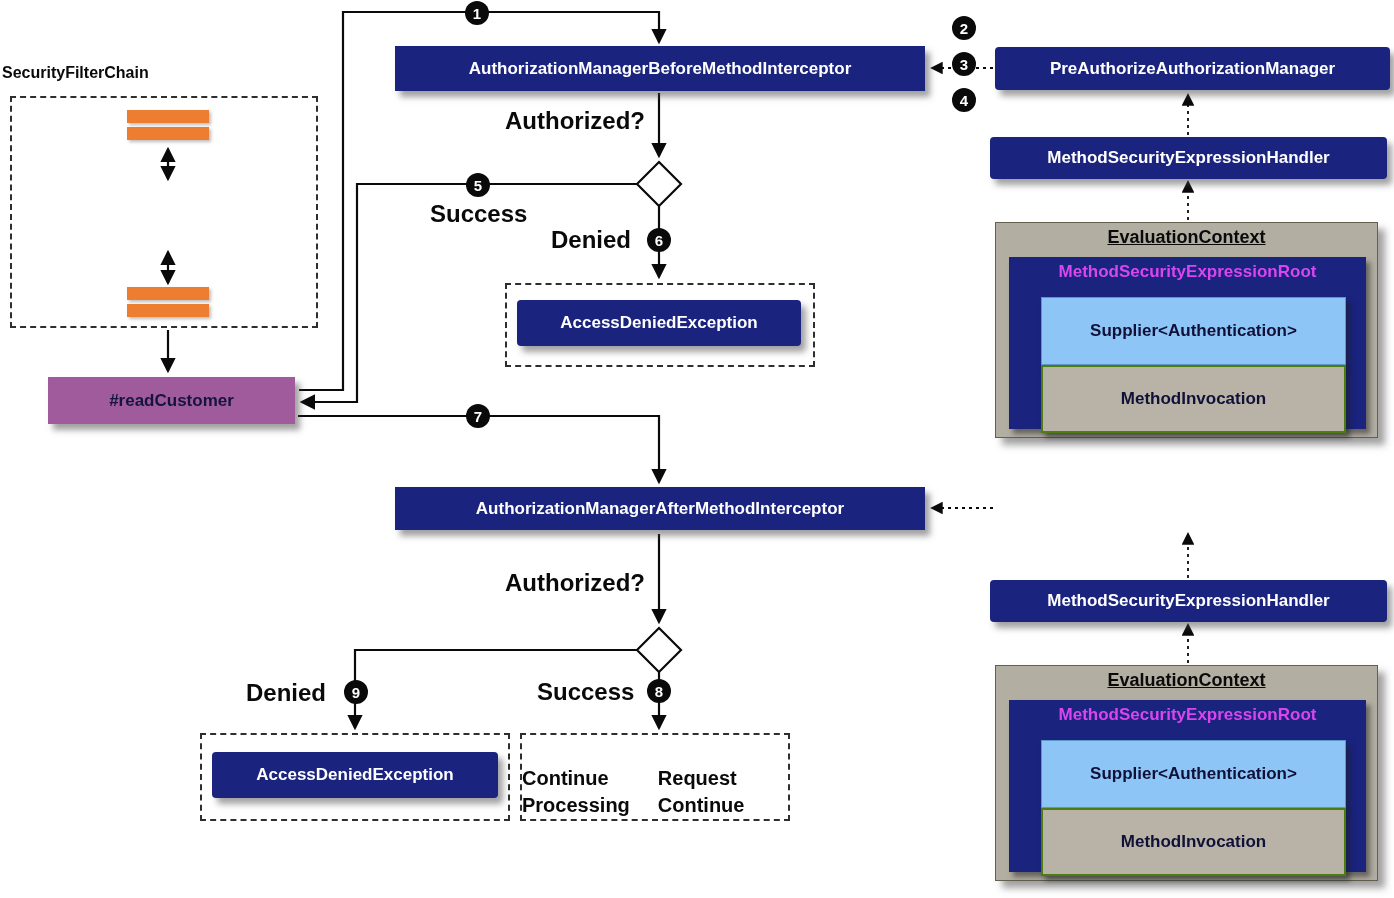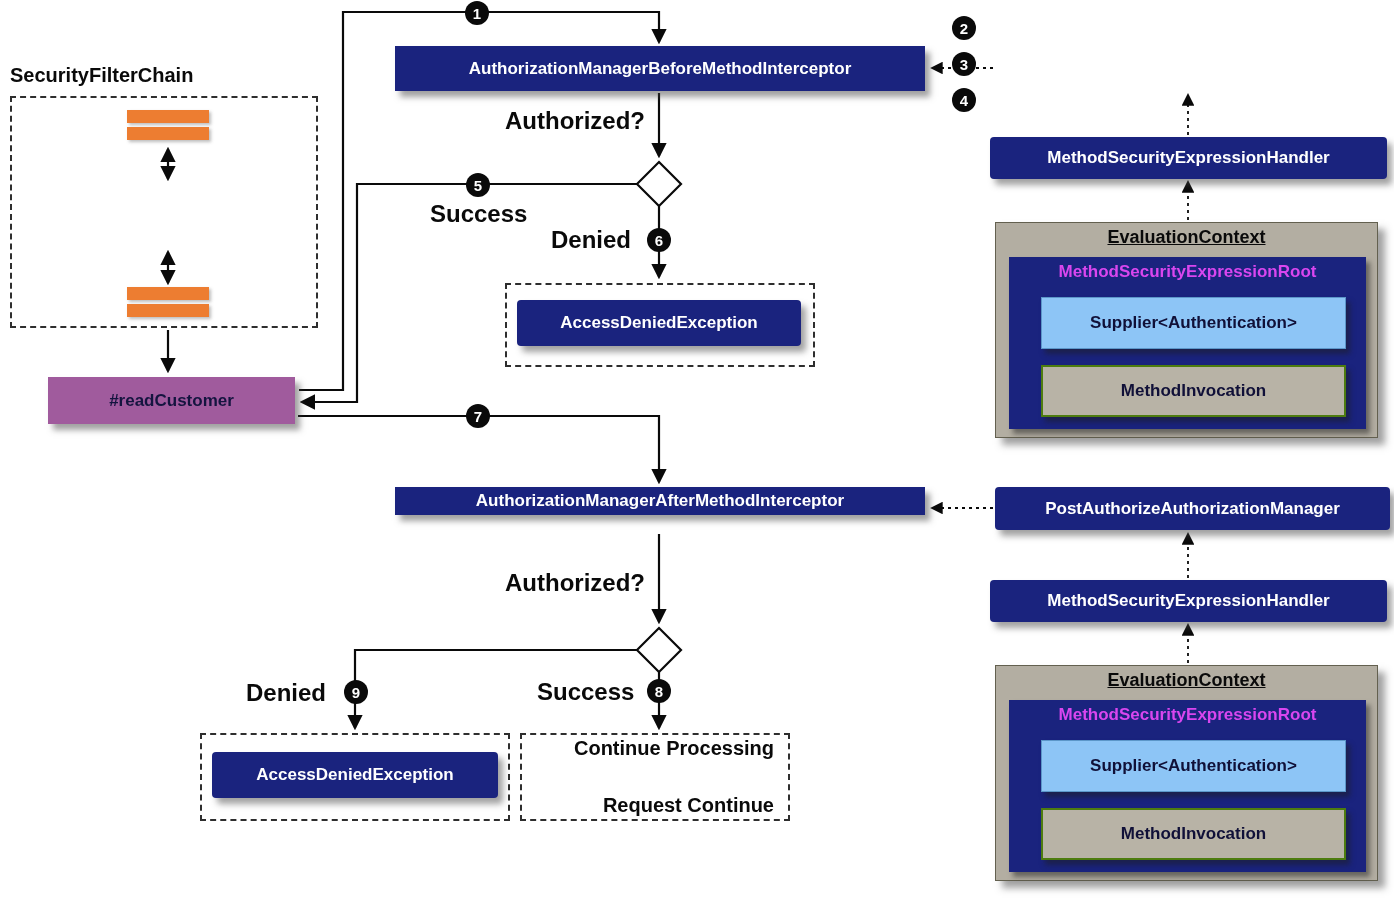--- a/index.html
+++ b/index.html
@@ -25,27 +25,27 @@
 
   .badge { position:absolute; width:24px; height:24px; border-radius:50%; background:var(--badge,#0a0a0a);
     color:#fff; font-weight:bold; font-size:15px; display:flex; align-items:center; justify-content:center; z-index:3; }
 
   .gray-container { position:absolute; background:var(--gray,#b3aea2); border:1px solid #63604f;
     box-shadow:7px 7px 7px rgba(70,70,70,.5); }
   .gc-title { text-align:center; font-weight:bold; font-size:18px; color:#0a0a0a; margin-top:4px;text-decoration:underline; }
   .root-container { position:absolute; left:13px; top:34px; width:357px; height:172px;
     background:var(--navy,#1a237e); box-shadow:4px 5px 5px rgba(40,40,40,.55); }
   .root-title { text-align:center; color:#d946ef; font-weight:bold; font-size:17px; margin-top:5px; }
-  .inner-box { position:absolute; left:32px; width:305px; height:52px; display:flex; align-items:center;
+  .inner-box { position:absolute; left:32px; width:305px; height:68px; display:flex; align-items:center;
     justify-content:center; font-weight:bold; font-size:17px; color:#101038;
     box-shadow:4px 5px 5px rgba(30,30,30,.5); text-align:center; }
   .supplier { top:40px; background:var(--light_blue,#8dc5f6); border:1px solid #5c97c9; }
   .invocation { top:108px; background:var(--gray_box,#b8b3a6); border:2px solid #4d7c0f; }
 
-  .continue-box { position:absolute; display:flex; flex-direction:column; justify-content:space-between;
+  .continue-box { position:absolute; display:flex; flex-direction:row; justify-content:flex-start;
     align-items:flex-end; padding-right:14px; font-weight:bold; font-size:20px; color:#0a0a0a; line-height:1.35; }
 </style>
 </head>
 <body>
 
 <div class="canvas">
 
   <svg class="wires" viewBox="0 0 1394 898">
     <defs>
       <marker id="arw" viewBox="0 0 10 10" refX="8.5" refY="5" markerWidth="7" markerHeight="7" orient="auto-start-reverse">
@@ -72,37 +72,37 @@
       <path d="M 993 508 L 932 508" marker-end="url(#arw)"></path>
       <path d="M 1188 578 L 1188 534" marker-end="url(#arw)"></path>
       <path d="M 1188 663 L 1188 625" marker-end="url(#arw)"></path>
     </g>
     <g stroke="#0a0a0a" stroke-width="2.2" fill="#ffffff">
       <polygon points="659,162 681,184 659,206 637,184"></polygon>
       <polygon points="659,628 681,650 659,672 637,650"></polygon>
     </g>
   </svg>
 
-  <div class="label" style="left:10px; top:64px; font-size:20px;">SecurityFilterChain</div>
+  <div class="label" style="left:2px; top:64px; font-size:16px;">SecurityFilterChain</div>
   <div class="dashed-frame" style="left:10px; top:96px; width:308px; height:232px;"></div>
   <div class="orange-bar" style="left:127px; top:110px; width:82px; height:13px;"></div>
   <div class="orange-bar" style="left:127px; top:127px; width:82px; height:13px;"></div>
   <div class="orange-bar" style="left:127px; top:287px; width:82px; height:13px;"></div>
   <div class="orange-bar" style="left:127px; top:304px; width:82px; height:13px;"></div>
   <div class="purple-box" style="left:48px; top:377px; width:247px; height:47px;">#readCustomer</div>
 
   <div class="navy-box" style="left:395px; top:46px; width:530px; height:45px;">AuthorizationManagerBeforeMethodInterceptor</div>
   <div class="label" style="left:505px; top:107px;">Authorized?</div>
   <div class="label" style="left:430px; top:200px;">Success</div>
   <div class="label" style="left:551px; top:226px;">Denied</div>
 
   <div class="dashed-frame" style="left:505px; top:283px; width:310px; height:84px;"></div>
   <div class="navy-box sq" style="left:517px; top:300px; width:284px; height:46px;">AccessDeniedException</div>
 
-  <div class="navy-box" style="left:395px; top:487px; width:530px; height:28px;">AuthorizationManagerAfterMethodInterceptor</div>
+  <div class="navy-box" style="left:395px; top:487px; width:530px; height:43px;">AuthorizationManagerAfterMethodInterceptor</div>
   <div class="label" style="left:505px; top:569px;">Authorized?</div>
   <div class="label" style="left:246px; top:679px;">Denied</div>
   <div class="label" style="left:537px; top:678px;">Success</div>
 
   <div class="dashed-frame" style="left:200px; top:733px; width:310px; height:88px;"></div>
   <div class="navy-box sq" style="left:212px; top:752px; width:286px; height:46px;">AccessDeniedException</div>
 
   <div class="dashed-frame continue-box" style="left:520px; top:733px; width:270px; height:88px;">
     <span>Continue Processing</span>
     <span>Request Continue</span>
@@ -111,32 +111,32 @@
   <span class="badge" style="left:465px; top:1px;">1</span>
   <span class="badge" style="left:952px; top:16px;">2</span>
   <span class="badge" style="left:952px; top:52px;">3</span>
   <span class="badge" style="left:952px; top:88px;">4</span>
   <span class="badge" style="left:466px; top:173px;">5</span>
   <span class="badge" style="left:647px; top:228px;">6</span>
   <span class="badge" style="left:466px; top:404px;">7</span>
   <span class="badge" style="left:647px; top:679px;">8</span>
   <span class="badge" style="left:344px; top:680px;">9</span>
 
+  <div class="navy-box sq" style="left:995px; top:47px; width:395px; height:43px;">PreAuthorizeAuthorizationManager</div>
   <div class="navy-box sq" style="left:990px; top:137px; width:397px; height:42px;">MethodSecurityExpressionHandler</div>
 
   <div class="gray-container" style="left:995px; top:222px; width:383px; height:216px;">
     <div class="gc-title">EvaluationContext</div>
     <div class="root-container">
       <div class="root-title">MethodSecurityExpressionRoot</div>
       <div class="inner-box supplier">Supplier&lt;Authentication&gt;</div>
       <div class="inner-box invocation">MethodInvocation</div>
     </div>
   </div>
 
-  <div class="navy-box sq" style="left:995px; top:487px; width:395px; height:43px;">PostAuthorizeAuthorizationManager</div>
   <div class="navy-box sq" style="left:990px; top:580px; width:397px; height:42px;">MethodSecurityExpressionHandler</div>
 
   <div class="gray-container" style="left:995px; top:665px; width:383px; height:216px;">
     <div class="gc-title">EvaluationContext</div>
     <div class="root-container">
       <div class="root-title">MethodSecurityExpressionRoot</div>
       <div class="inner-box supplier">Supplier&lt;Authentication&gt;</div>
       <div class="inner-box invocation">MethodInvocation</div>
     </div>
   </div>

